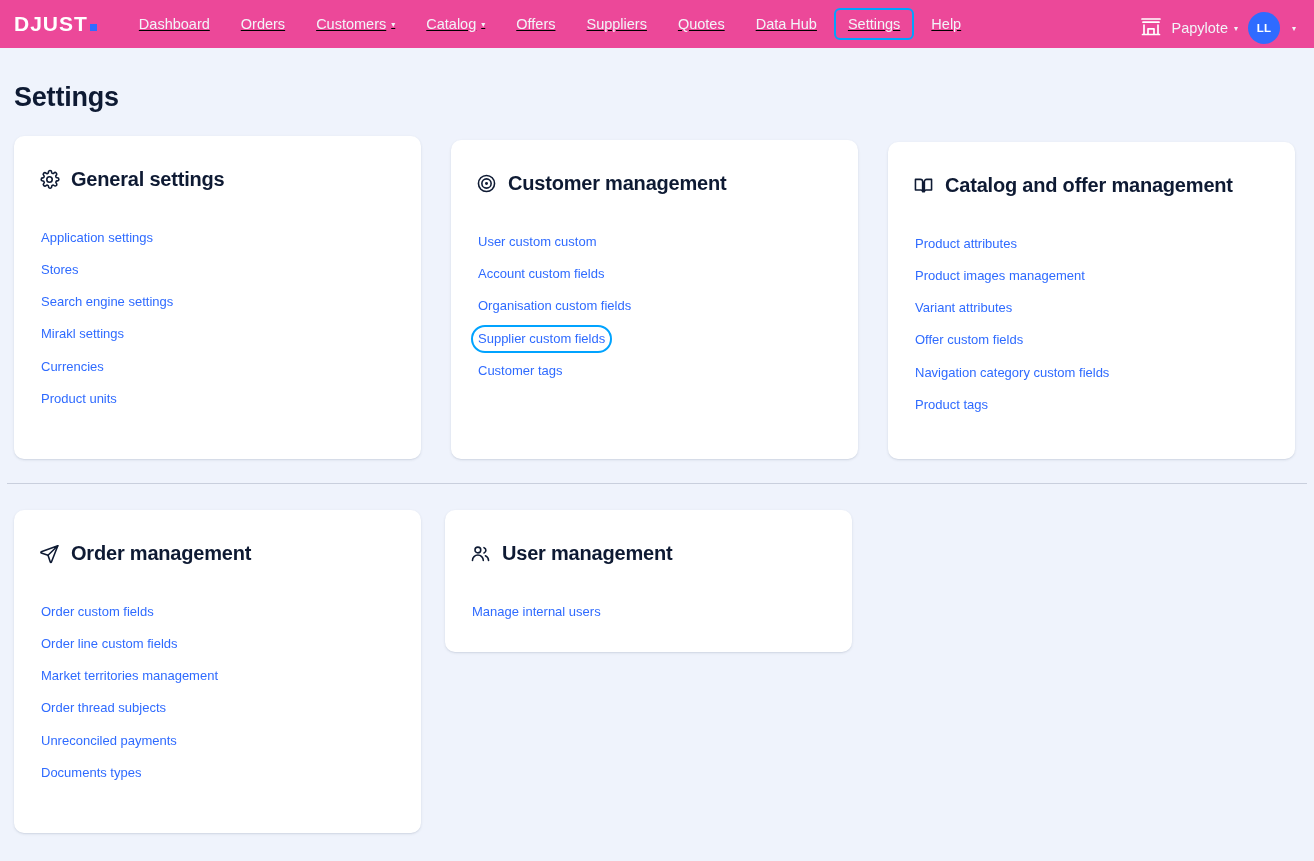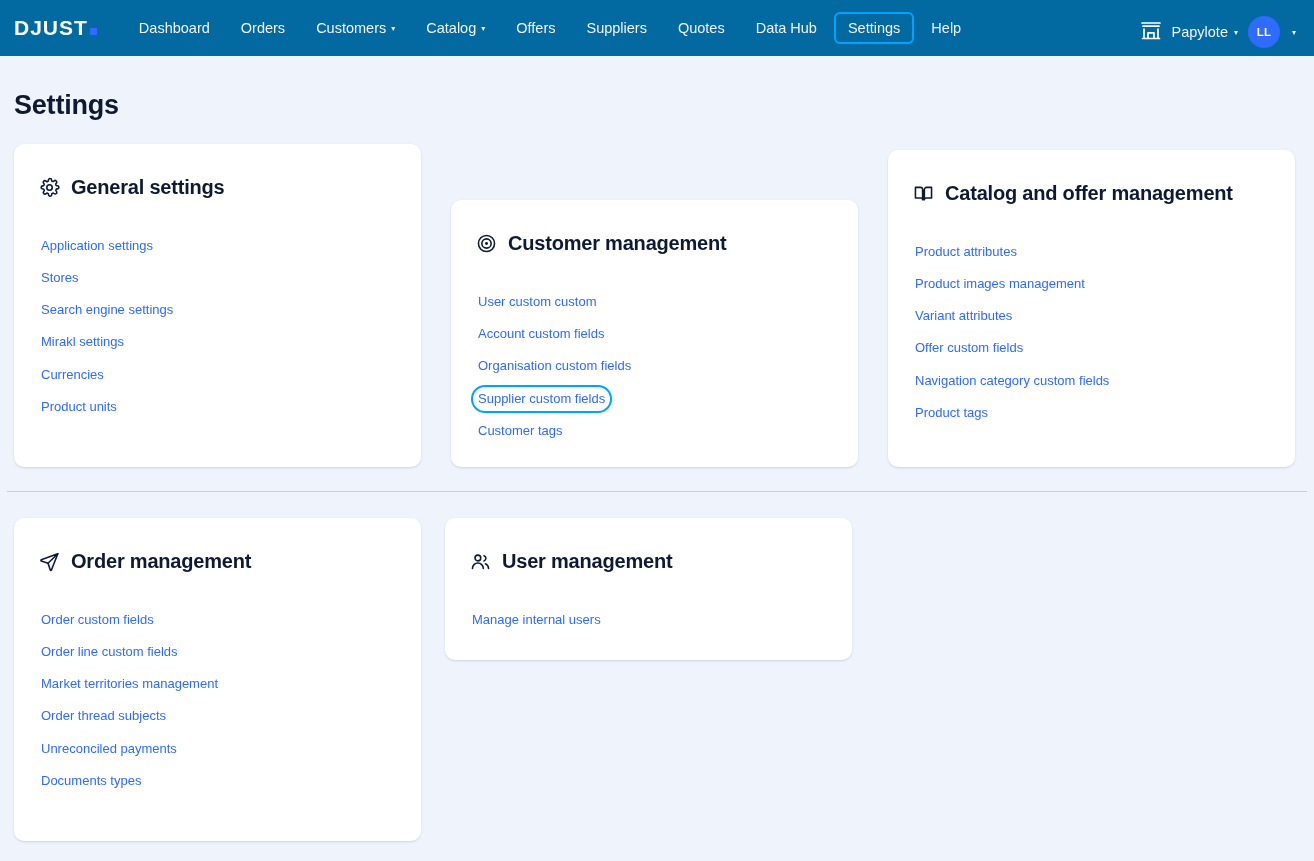--- a/index.html
+++ b/index.html
@@ -6,22 +6,22 @@
   html, body {
     width: 1314px;
     height: 861px;
     background: #eff3fc;
     font-family: "Liberation Sans", sans-serif;
     overflow: hidden;
   }
 
   
   #navbar {
-    height: 56px;
-    background: #0369a1;
+    height: 48px;
+    background: #ec4899;
     display: flex;
     align-items: center;
     padding: 0 12px 0 14px;
     position: relative;
   }
   #logo {
     font-size: 21px;
     font-weight: bold;
     letter-spacing: 1px;
     color: #ffffff;
@@ -34,20 +34,21 @@
     display: inline-block;
     width: 7px;
     height: 7px;
     background: #2f6bff;
     margin-left: 2px;
   }
   #nav-links {
     display: flex;
     align-items: center;
     gap: 3px;
+    text-decoration: underline;
   }
   .nav-link {
     color: #f2f4f8;
     font-size: 14.5px;
     padding: 6px 12px;
     border-radius: 6px;
     border: 2px solid transparent;
     display: flex;
     align-items: center;
     gap: 5px;
@@ -178,21 +179,21 @@
   .card-link.focused { border-color: #00a3ff; }
 
   #divider {
     margin: 24px 7px 0 7px;
     height: 1px;
     background: #c9cfdd;
   }
 
   
   #card-general { padding-bottom: 44px; }
-  #card-customer { padding-bottom: 20px; }
+  #card-customer { padding-bottom: 72px; }
   #card-catalog { padding-bottom: 38px; }
   #card-order { padding-bottom: 44px; }
   #card-user { padding-bottom: 24px; }
 </style>
 </head>
 <body>
 
 <div id="navbar">
 
   <div id="logo">

